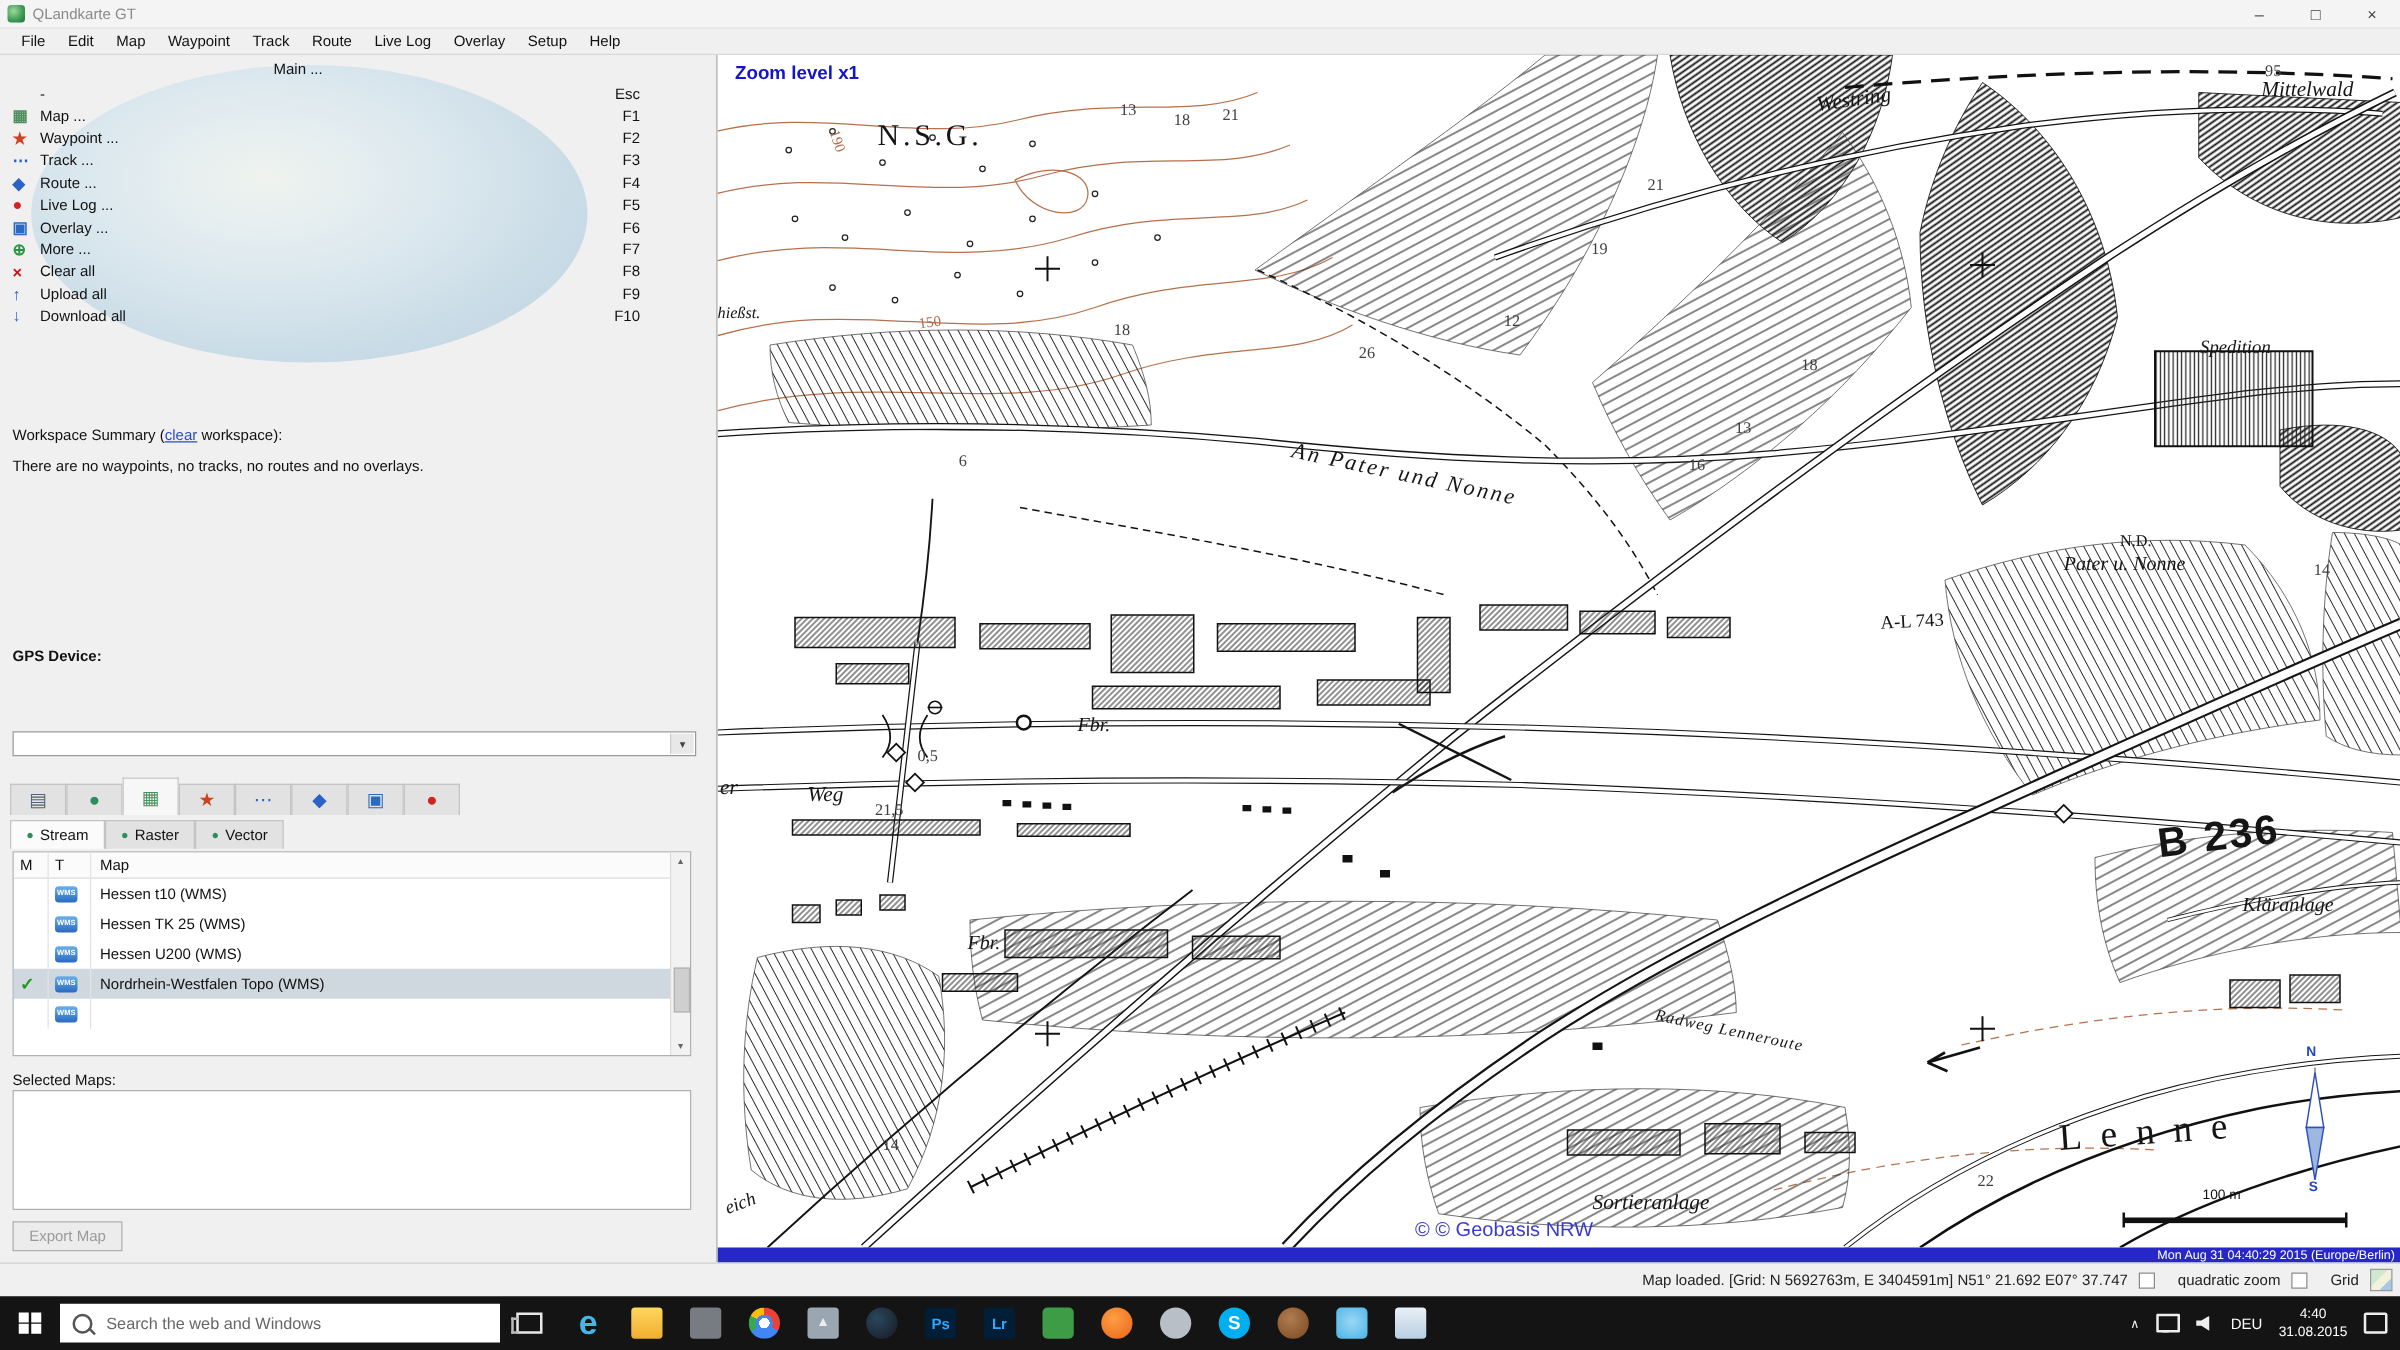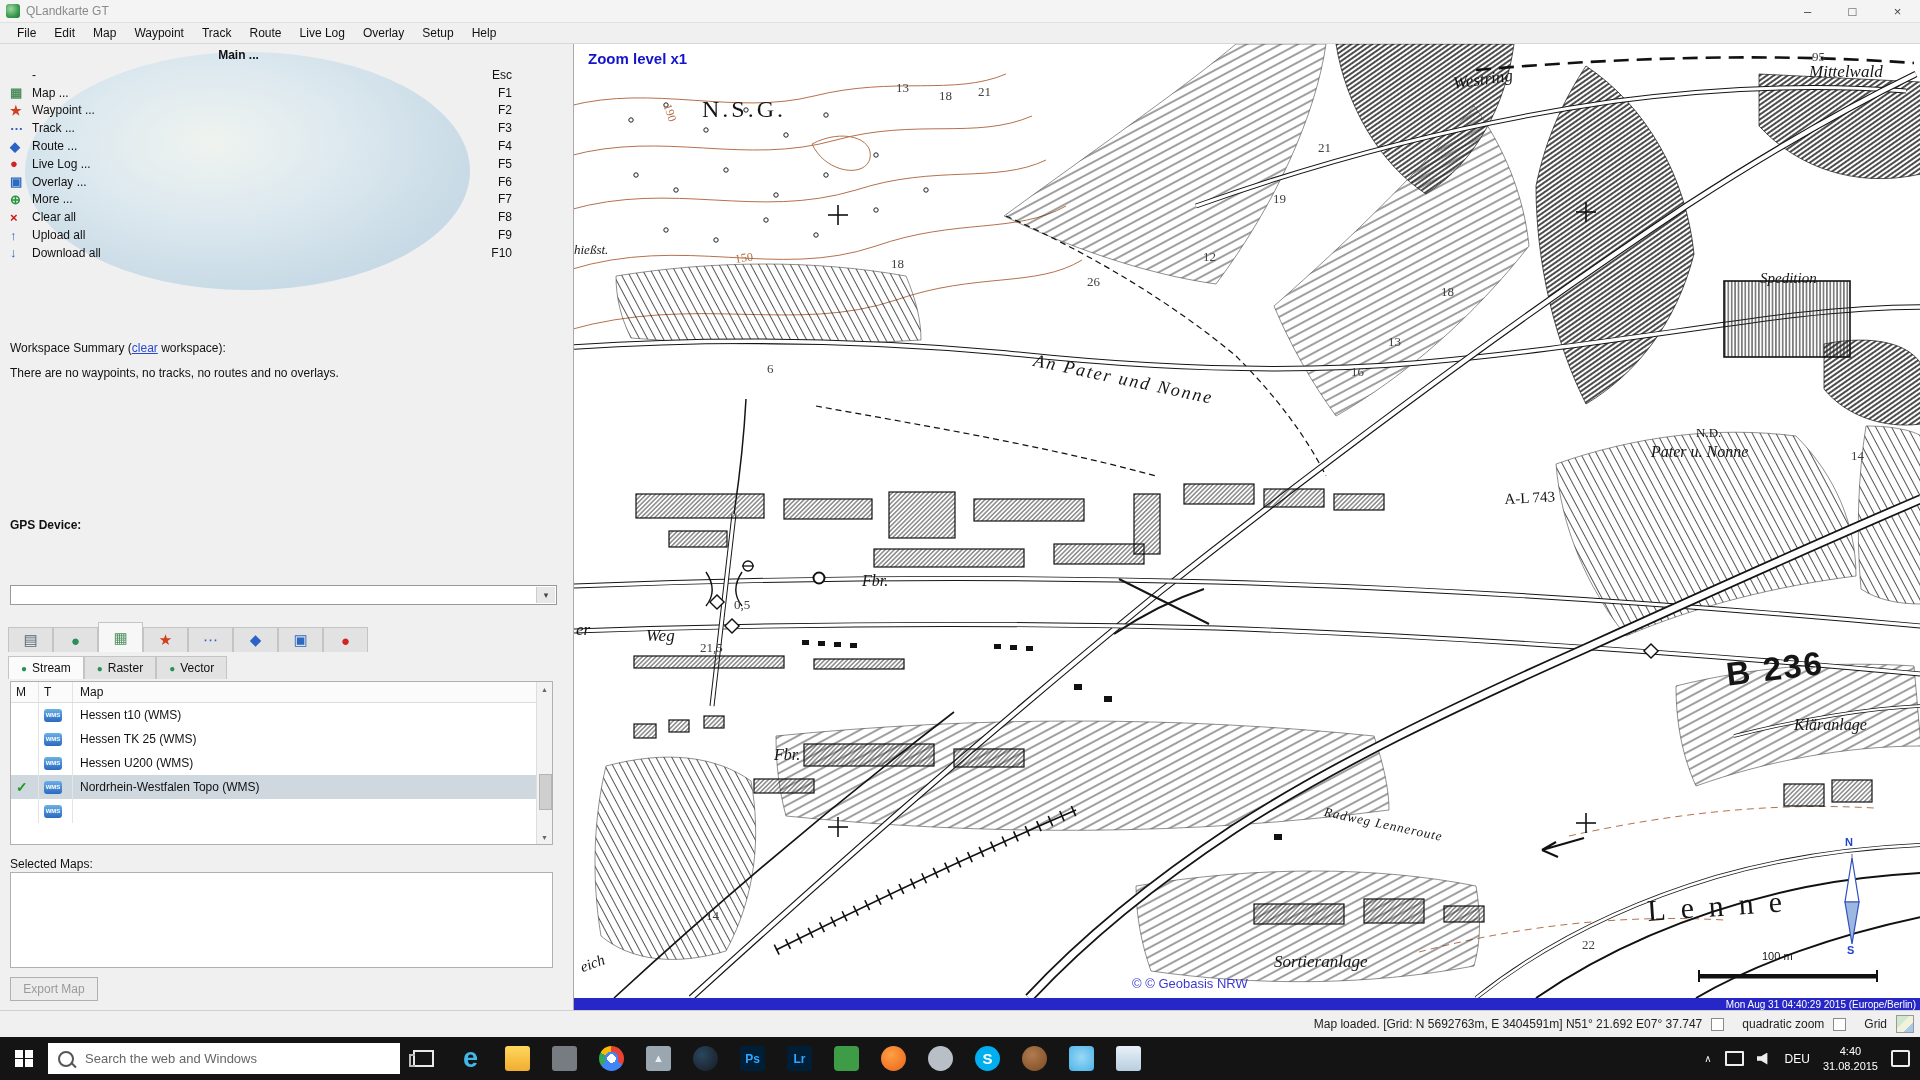--- a/index.html
+++ b/index.html
@@ -16,21 +16,21 @@
   .win-btn{width:45px;display:flex;align-items:center;justify-content:center;color:#444;font-size:13px}
 
   .menubar{position:absolute;left:0;top:23px;width:1920px;height:21px;background:#f0f0f0;
            border-bottom:1px solid #d8d8d8;display:flex;align-items:center;padding-left:8px;box-sizing:border-box}
   .menu-item{padding:2px 9px;color:#111}
 
   
   .sidebar{position:absolute;left:0;top:44px;width:573px;height:966px;background:#f0f0f0;overflow:hidden}
   .globe-bg{position:absolute;left:25px;top:8px;width:445px;height:238px;border-radius:50%;opacity:.55;
             background:radial-gradient(ellipse at 42% 38%,#eef6ee 0%,#cfe4ef 35%,#a9cade 70%,#8fb8d4 100%)}
-  .main-header{position:absolute;top:4px;left:0;width:477px;text-align:center;font-weight:bold}
+  .main-header{position:absolute;top:4px;left:0;width:477px;text-align:center;font-weight:normal}
   .actions{position:absolute;left:0;top:22px;width:548px}
   .action-row{display:flex;align-items:center;height:17.8px;padding:0 36px 0 10px}
   .a-icon{width:22px;font-size:13px;font-weight:bold;text-align:left}
   .a-label{flex:1}
   .ws-title{position:absolute;left:10px;top:297px;font-weight:normal}
   .ws-link{color:#2a4ad0;text-decoration:underline;cursor:pointer}
   .ws-body{position:absolute;left:10px;top:322px}
   .gps-label{position:absolute;left:10px;top:474px;font-weight:bold}
   .combo{position:absolute;left:10px;top:541px;width:547px;height:20px;background:#fff;border:1px solid #999;box-sizing:border-box}
   .combo-arrow{position:absolute;right:1px;top:1px;width:18px;height:16px;background:#e8e8e8;border-left:1px solid #ccc;
@@ -67,21 +67,21 @@
   
   .mapview{position:absolute;left:573px;top:44px;width:1347px;height:966px;background:#fff;
            border-left:1px solid #aaa;box-sizing:border-box;overflow:hidden}
   .map-svg{position:absolute;left:0;top:0;width:1347px;height:954px}
   .zoom-label{position:absolute;left:14px;top:6px;color:#1414cc;font-weight:bold;font-size:15px}
   .map-label{position:absolute;font-family:"Liberation Serif","DejaVu Serif",serif;font-style:italic;
              color:#151515;white-space:nowrap;font-size:16px;transform-origin:0 0;z-index:3}
   .map-label.up{font-style:normal}
   .spot{position:absolute;font-family:"Liberation Serif",serif;font-size:13px;color:#404040;z-index:3;white-space:nowrap}
   .contour-lbl{color:#b06a45 !important;font-style:normal;font-size:12px}
-  .attribution{position:absolute;left:558px;top:932px;color:#3a3ad0;font-size:13px;z-index:3}
+  .attribution{position:absolute;left:558px;top:932px;color:#3a3ad0;font-size:16px;z-index:3}
   .scale-lbl{position:absolute;left:1188px;top:906px;font-size:11px;z-index:3}
   .compass-n{position:absolute;left:1271px;top:792px;color:#2244cc;font-weight:bold;font-size:11px;z-index:3}
   .compass-s{position:absolute;left:1273px;top:900px;color:#2244cc;font-weight:bold;font-size:11px;z-index:3}
   .map-blue-bar{position:absolute;left:0;top:954px;width:1347px;height:12px;background:#2727c8;color:#fff;
                 font-size:10px;display:flex;align-items:center;justify-content:flex-end;padding-right:5px;box-sizing:border-box;z-index:4}
 
   
   .statusbar{position:absolute;left:0;top:1010px;width:1920px;height:27px;background:#f0f0f0;border-top:1px solid #cfcfcf;
              box-sizing:border-box;display:flex;align-items:center;justify-content:flex-end;gap:9px;padding-right:6px;color:#222}
   .cbox{width:13px;height:13px;background:#fff;border:1px solid #8a8a8a;box-sizing:border-box}

